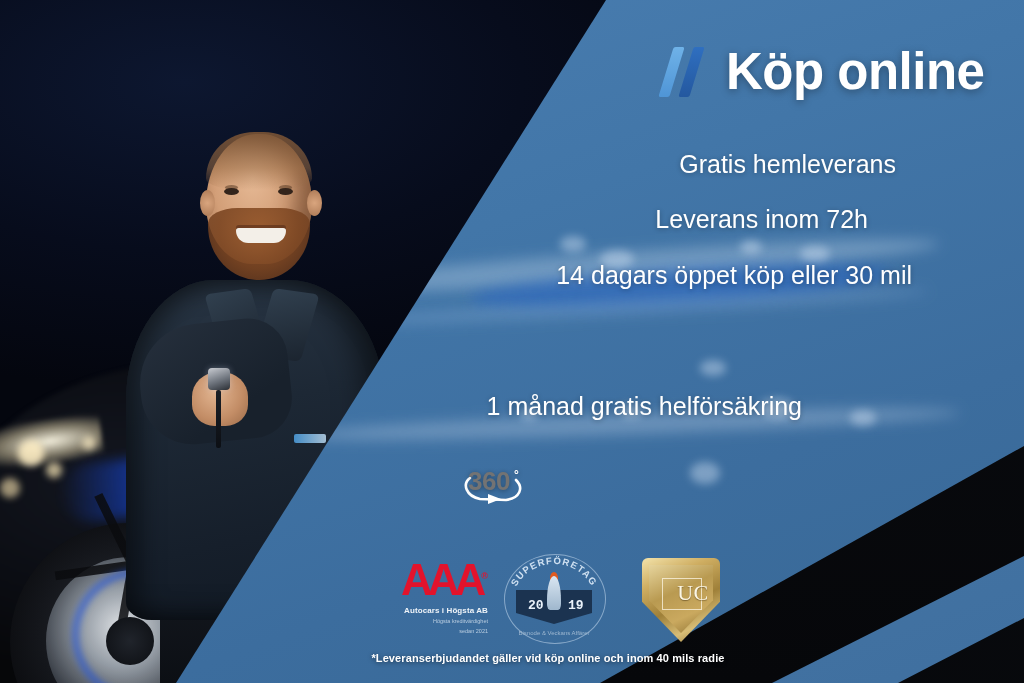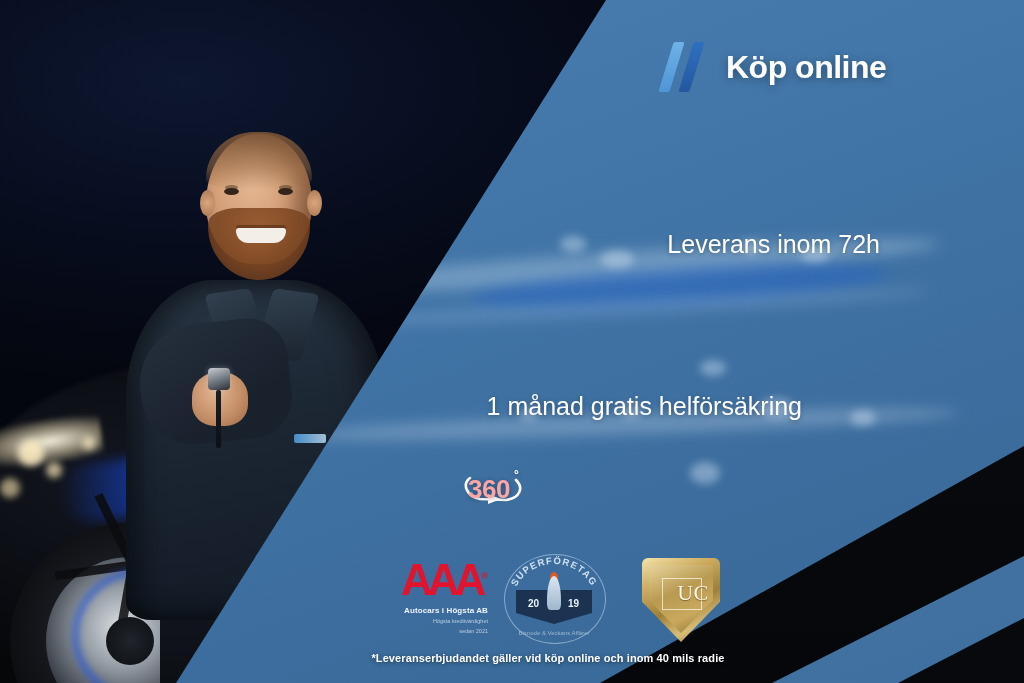--- a/index.html
+++ b/index.html
@@ -186,44 +186,44 @@
     position:absolute;left:664px;top:42px;display:flex;align-items:center;gap:14px;
   }
   .slashes{display:inline-block;position:relative;width:48px;height:50px;}
   .slashes i{
     position:absolute;top:0;width:11px;height:50px;border-radius:2px;
     transform:skewX(-17deg);display:block;
   }
   .slashes i.a{left:2px;background:linear-gradient(180deg,#6fb2e8,#4f95d6);}
   .slashes i.b{left:22px;background:linear-gradient(180deg,#2f6fc0,#24589f);}
   .title{
-    font-size:32px;font-weight:700;color:#fff;letter-spacing:-.5px;white-space:nowrap;
+    font-size:51px;font-weight:700;color:#fff;letter-spacing:-.5px;white-space:nowrap;
     text-shadow:0 2px 8px rgba(0,0,0,.35);
   }
 
   .benefit{
     position:absolute;right:118px;color:#fff;font-size:25px;font-weight:400;
     white-space:nowrap;text-shadow:0 1px 5px rgba(0,0,0,.3);
     text-align:right;
   }
   .b0{top:150px;right:128px;}
-  .b1{top:205px;right:144px;margin-top:25px;}
+  .b1{top:205px;right:156px;}
   .b2{top:261px;right:112px;}
   .b3{top:326px;right:166px;}
   .b4{top:392px;right:222px;}
 
   .cta{
     position:absolute;left:460px;top:466px;display:flex;align-items:center;gap:12px;
     color:#fff;font-size:25px;font-weight:700;white-space:nowrap;
     text-shadow:0 1px 5px rgba(0,0,0,.35);
   }
   .badge360{position:relative;width:66px;height:42px;display:inline-block;}
   .badge360 svg{position:absolute;left:0;top:0;}
   .badge360 .num{
-    position:absolute;left:8px;top:8px;font-size:26px;font-weight:700;color:#fca5a5;letter-spacing:-.5px;
+    position:absolute;left:8px;top:0;font-size:26px;font-weight:700;color:#737373;letter-spacing:-.5px;
   }
   .badge360 .deg{
     position:absolute;left:54px;top:2px;font-size:12px;font-weight:700;color:#fff;
   }
 
   .url-row{
     position:absolute;left:490px;top:502px;display:flex;align-items:center;gap:8px;
   }
   .url-slashes{position:relative;width:30px;height:28px;display:inline-block;}
   .url-slashes i{position:absolute;top:0;width:7px;height:28px;border-radius:1px;transform:skewX(-17deg);}
@@ -252,21 +252,21 @@
     border-radius:50%;border:1.5px solid rgba(198,218,238,.55);
   }
   .sf .arc-txt{position:absolute;left:0;top:0;width:104px;height:92px;}
   .sf .arc-txt text{fill:#cfe0f1;font-size:9.5px;font-weight:700;letter-spacing:1.2px;
     font-family:"Liberation Sans",sans-serif;}
   .sf .banner{
     position:absolute;left:14px;top:38px;width:76px;height:34px;
     background:#1b3350;
     clip-path:polygon(0 0,100% 0,100% 68%,50% 100%,0 68%);
   }
-  .sf .yr{position:absolute;top:46px;font-size:10px;font-weight:700;color:#eaf2fa;}
+  .sf .yr{position:absolute;top:46px;font-size:13px;font-weight:700;color:#eaf2fa;font-family:Liberation Mono, monospace;}
   .sf .yr.l{left:26px;} .sf .yr.r{left:66px;}
   .sf .rocket{
     position:absolute;left:45px;top:24px;width:14px;height:34px;
     background:linear-gradient(180deg,#d9e6f2,#9fb7cd);
     border-radius:50% 50% 22% 22%/70% 70% 18% 18%;
   }
   .sf .flame{
     position:absolute;left:48px;top:20px;width:8px;height:12px;border-radius:50% 50% 40% 40%;
     background:#e05a20;
   }
@@ -371,21 +371,23 @@
   <div class="content">
 
     <div class="title-row">
       <span class="slashes">
         <i class="a"></i>
           <i class="b"></i>
       </span>
       <span class="title">Köp online</span>
     </div>
 
+    <div class="benefit b0">Gratis hemleverans</div>
     <div class="benefit b1">Leverans inom 72h</div>
+    <div class="benefit b2">14 dagars öppet köp eller 30 mil</div>
     <div class="benefit b4">1 månad gratis helförsäkring</div>
 
     <div class="cta">
       <span class="badge360">
         <svg width="66" height="42" viewBox="0 0 66 42" fill="none">
           <path d="M10 12 C2 18, 6 30, 20 33 L46 34 C60 32, 64 22, 56 14" stroke="#ffffff" stroke-width="2.6" fill="none" stroke-linecap="round"></path>
           <path d="M28 28 L41 33 L28 38 Z" fill="#ffffff"></path>
         </svg>
         <span class="num">360</span>
         <span class="deg">°</span>

